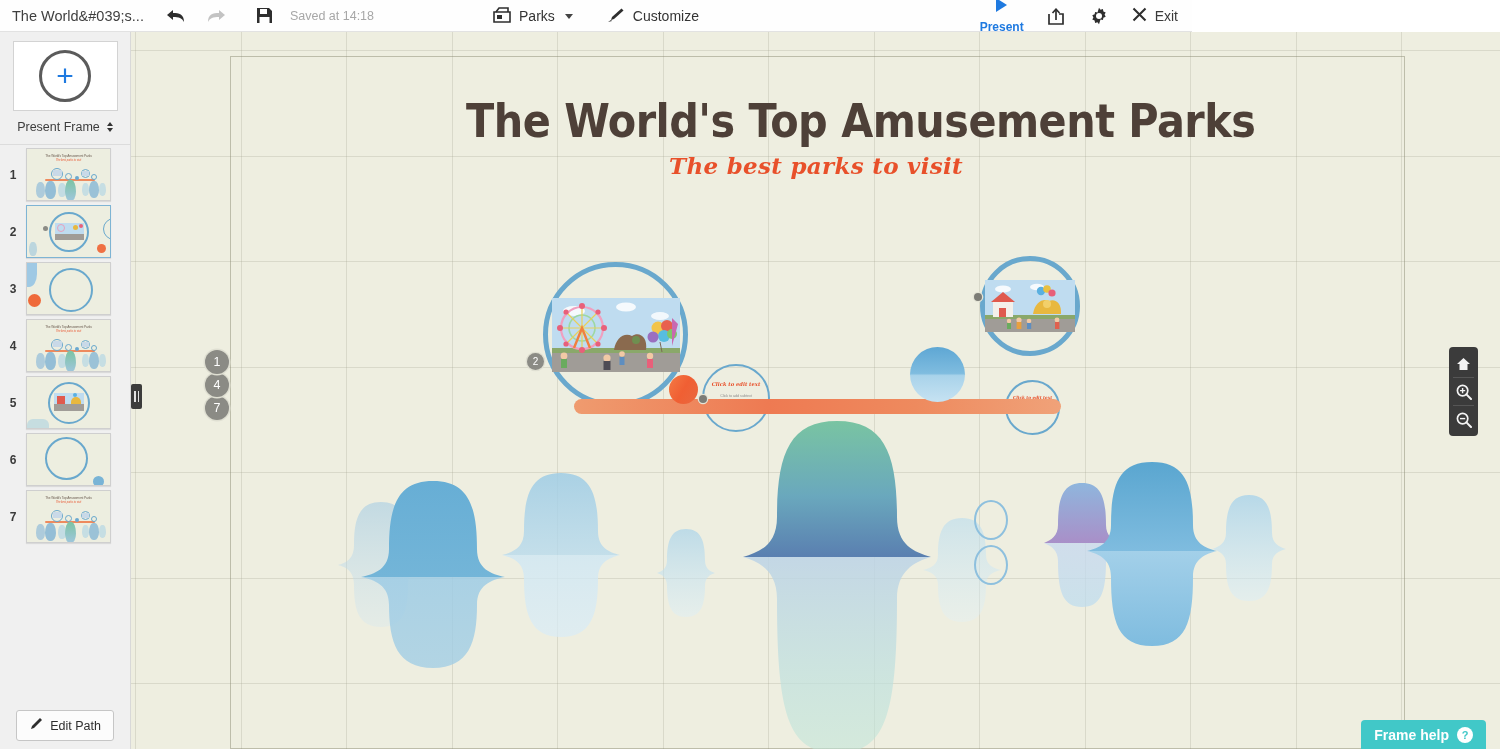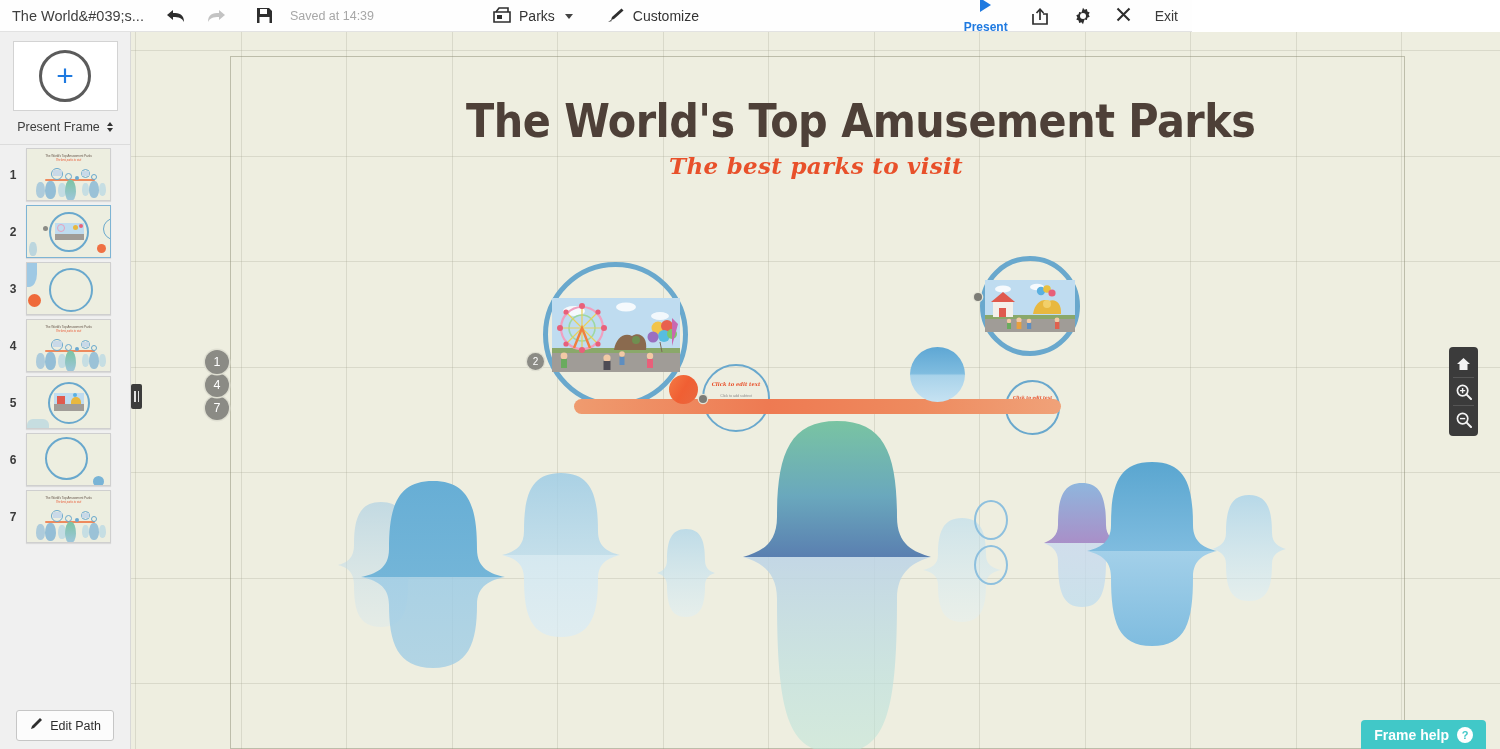--- a/index.html
+++ b/index.html
@@ -50,21 +50,21 @@
     display: flex; align-items: center; gap: 24px;
   }
   .present-btn {
     display: flex; align-items: center; gap: 8px;
     color: #1f7ae0; font-size: 12px; font-weight: bold; cursor: pointer; flex-direction: column;
   }
   .tri-play {
     width: 0; height: 0; border-top: 7px solid transparent;
     border-bottom: 7px solid transparent; border-left: 11px solid #1f7ae0;
   }
-  .exit-btn { display: flex; align-items: center; gap: 24px; font-size: 14px; color: #3a3a3a; cursor: pointer; }
+  .exit-btn { display: flex; align-items: center; gap: 8px; font-size: 14px; color: #3a3a3a; cursor: pointer; }
 
   
   #sidebar {
     position: absolute; left: 0; top: 32px; width: 131px; height: 717px;
     background: #f0f0f0; border-right: 1px solid #d8d8d8; z-index: 50;
   }
   #frame-picker {
     height: 113px; border-bottom: 1px solid #dcdcdc;
     background: #f0f0f0; padding: 9px 0 0 0;
   }
@@ -245,21 +245,21 @@
           <path d="M13 2 L19 7 L13 12 L13 9 C7 9 4 10 2 14 C2 6 7 5 13 5 Z" fill="#2e2e2e"></path>
         </svg>
     </span>
     <span class="tb-icon save-ic">
       <svg width="17" height="17" viewBox="0 0 17 17">
         <path d="M1 1 h12 l3 3 v12 H1 Z" fill="#2e2e2e"></path>
         <rect x="4" y="2" width="7" height="5" fill="#fefefe"></rect>
         <rect x="3.5" y="10" width="10" height="6" fill="#fefefe"></rect>
       </svg>
     </span>
-    <span class="saved-txt">Saved at 14:39</span>
+    <span class="saved-txt">Saved at 14:18</span>
 
     <div id="center-tools">
       <div class="ct-item">
         <span>
           <svg width="18" height="16" viewBox="0 0 18 16">
             <path d="M1 5 h16 v10 H1 Z" fill="none" stroke="#2e2e2e" stroke-width="1.6"></path>
             <path d="M3 5 L6 1 L15 1 L15 5" fill="none" stroke="#2e2e2e" stroke-width="1.6"></path>
             <rect x="4" y="8" width="5" height="4" fill="#2e2e2e"></rect>
           </svg>
         </span>

